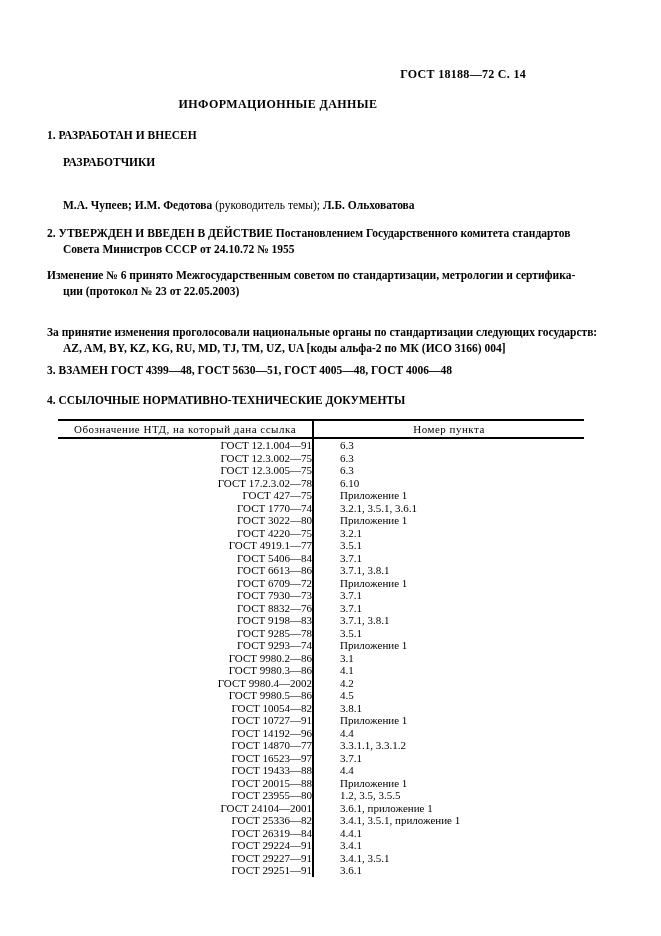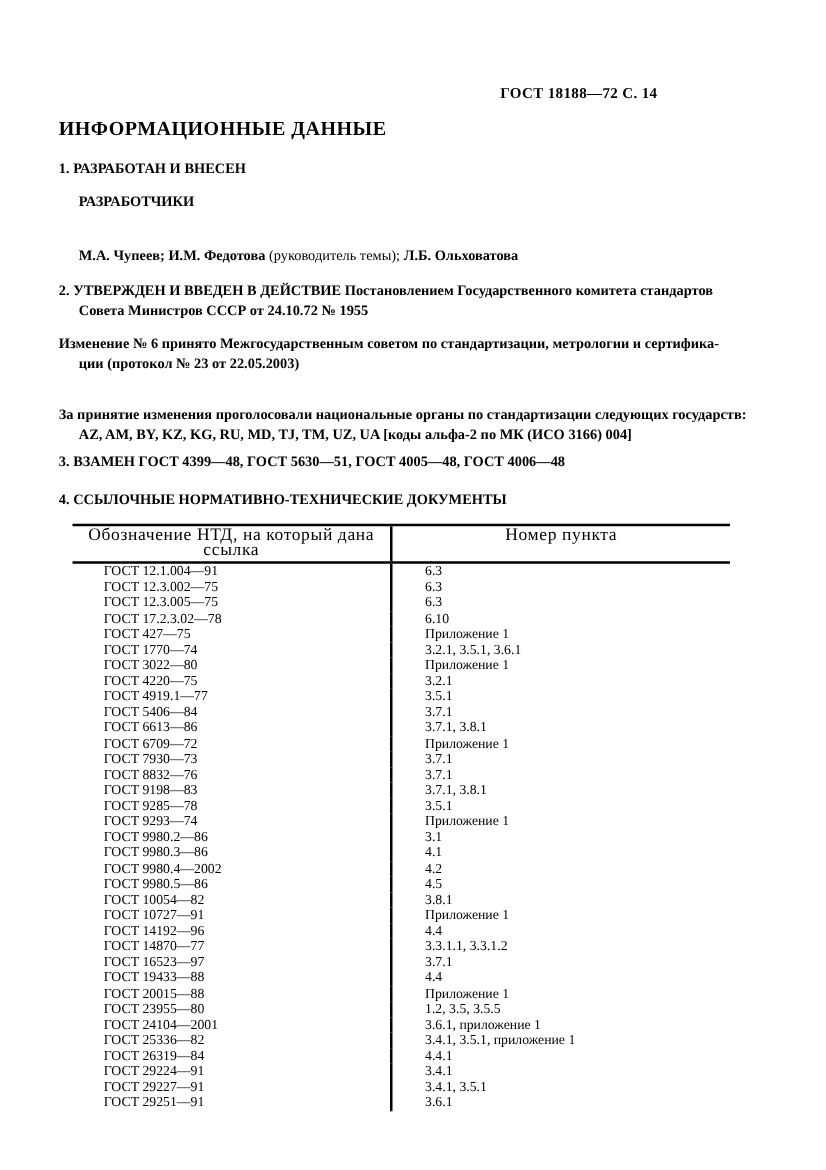--- a/index.html
+++ b/index.html
@@ -19,23 +19,23 @@
     background: #ffffff;
   }
   .page-header {
     text-align: right;
     margin-right: 19px;
     font-size: 12px;
     line-height: 14px;
     letter-spacing: 0.3px;
   }
   .doc-title {
-    text-align: left;
+    text-align: center;
     margin: 16px 36px 0 0;
-    font-size: 16px;
+    font-size: 12px;
     line-height: 14px;
     letter-spacing: 0.4px;
   }
   .heading { line-height: 14px; }
   .h-s1 { margin-top: 17px; }
   .h-sub { margin-top: 13px; padding-left: 16px; }
   .dev { margin-top: 29px; padding-left: 16px; line-height: 14px; }
   .dev .r { font-weight: normal; }
   .h-s3 { margin-top: 7px; }
   .h-s4 { margin-top: 16px; }
@@ -57,33 +57,33 @@
   .ref-table {
     margin-top: 12px;
     margin-left: 11px;
     width: 526px;
     border-top: 2px solid #000;
     font-weight: normal;
   }
   .t-head {
     display: flex;
     border-bottom: 2px solid #000;
-    font-size: 14px;
+    font-size: 11px;
     line-height: 12px;
     letter-spacing: 0.5px;
   }
   .t-h1 {
     box-sizing: border-box;
     width: 256px;
     border-right: 2px solid #000;
     text-align: center;
     padding: 2px 0;
   }
   .t-h2 { flex: 1; text-align: center; padding: 2px 0; }
-  .t-body { font-size: 11px; }
+  .t-body { font-size: 11px; text-align: right; }
   .t-row { display: flex; line-height: 12.5px; }
   .t-c1 {
     box-sizing: border-box;
     width: 256px;
     border-right: 2px solid #000;
     padding-left: 25px;
     white-space: nowrap;
   }
   .t-c2 { padding-left: 26px; white-space: nowrap; }
 </style>

